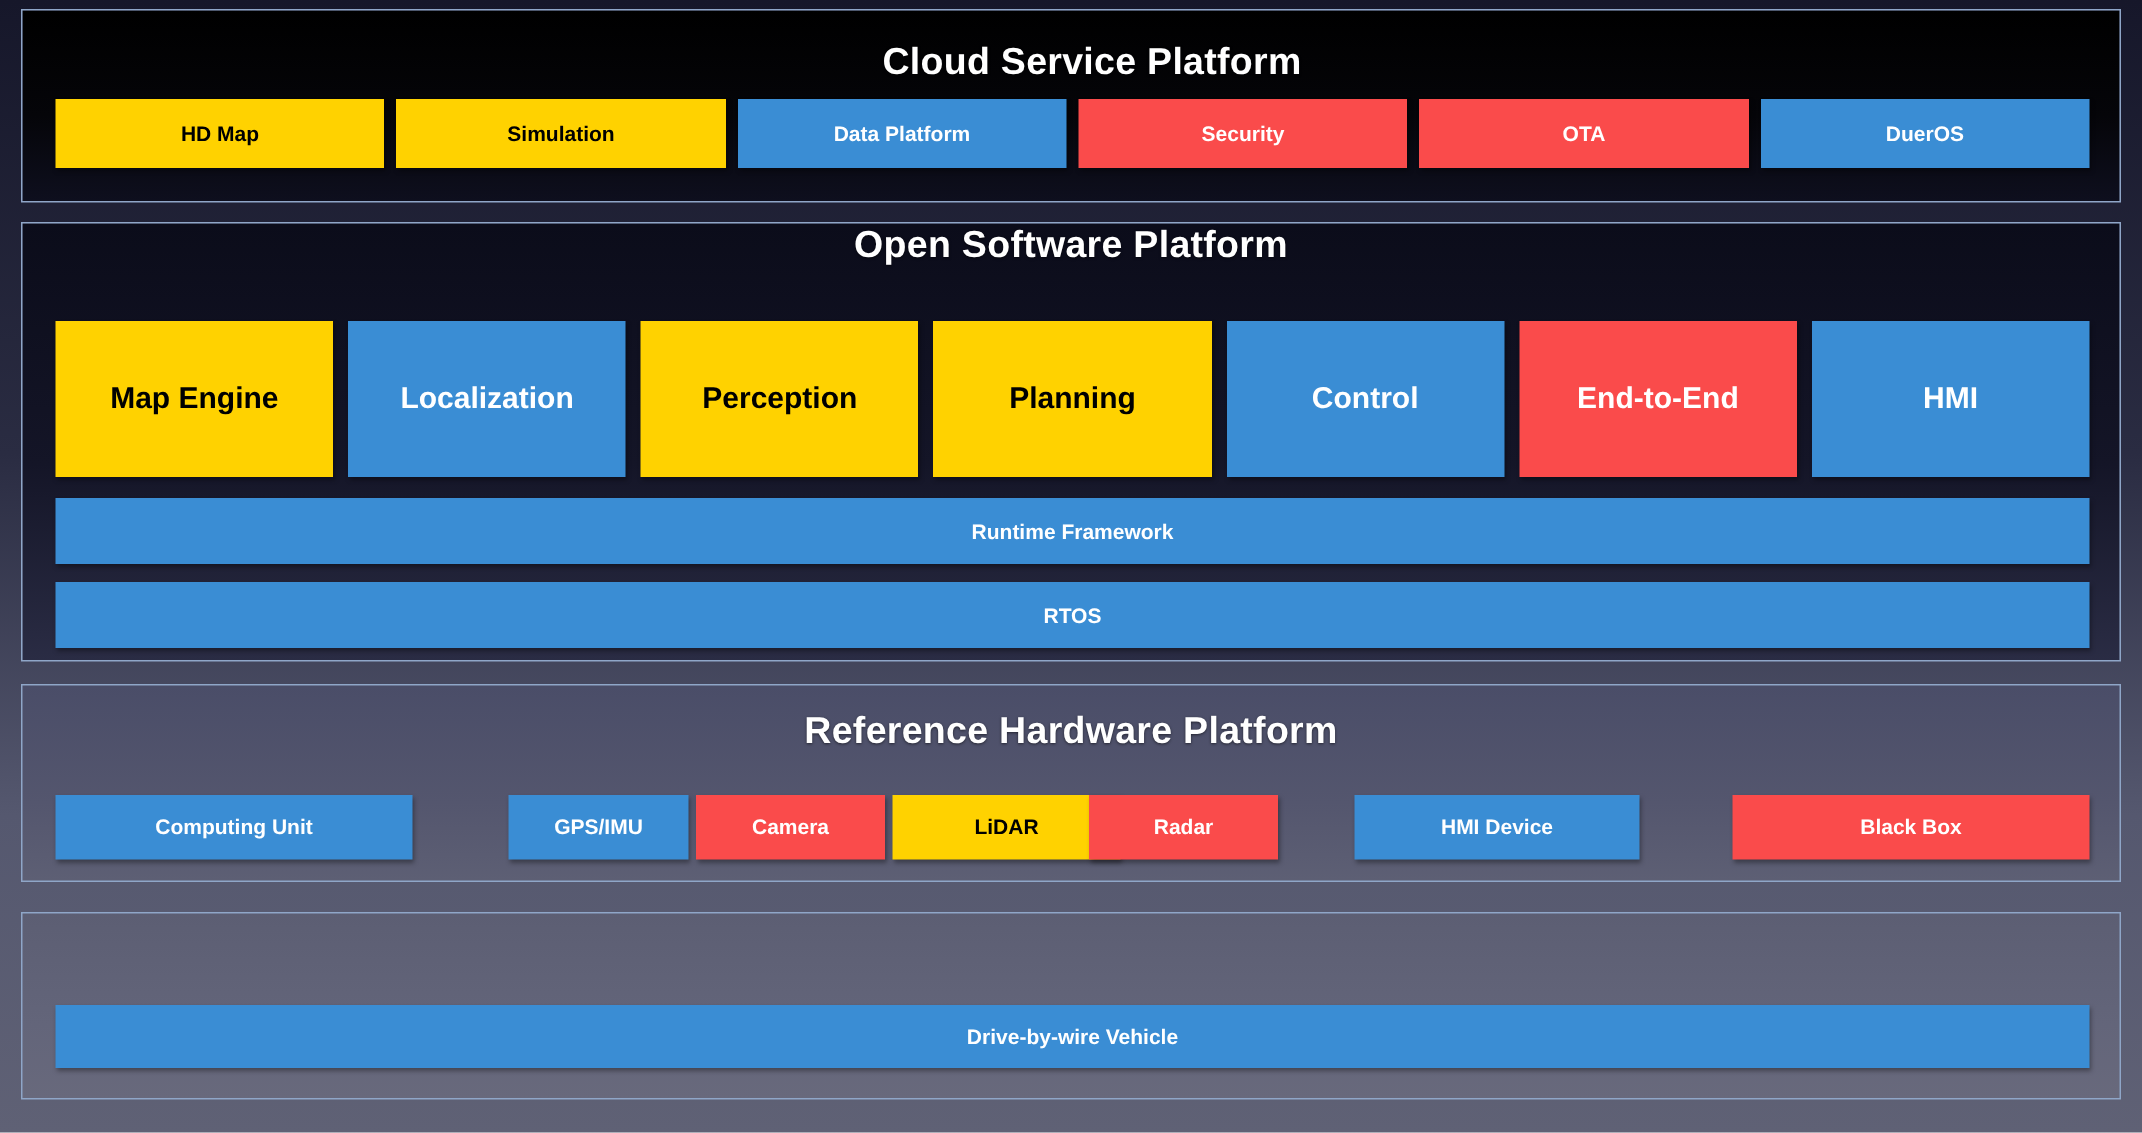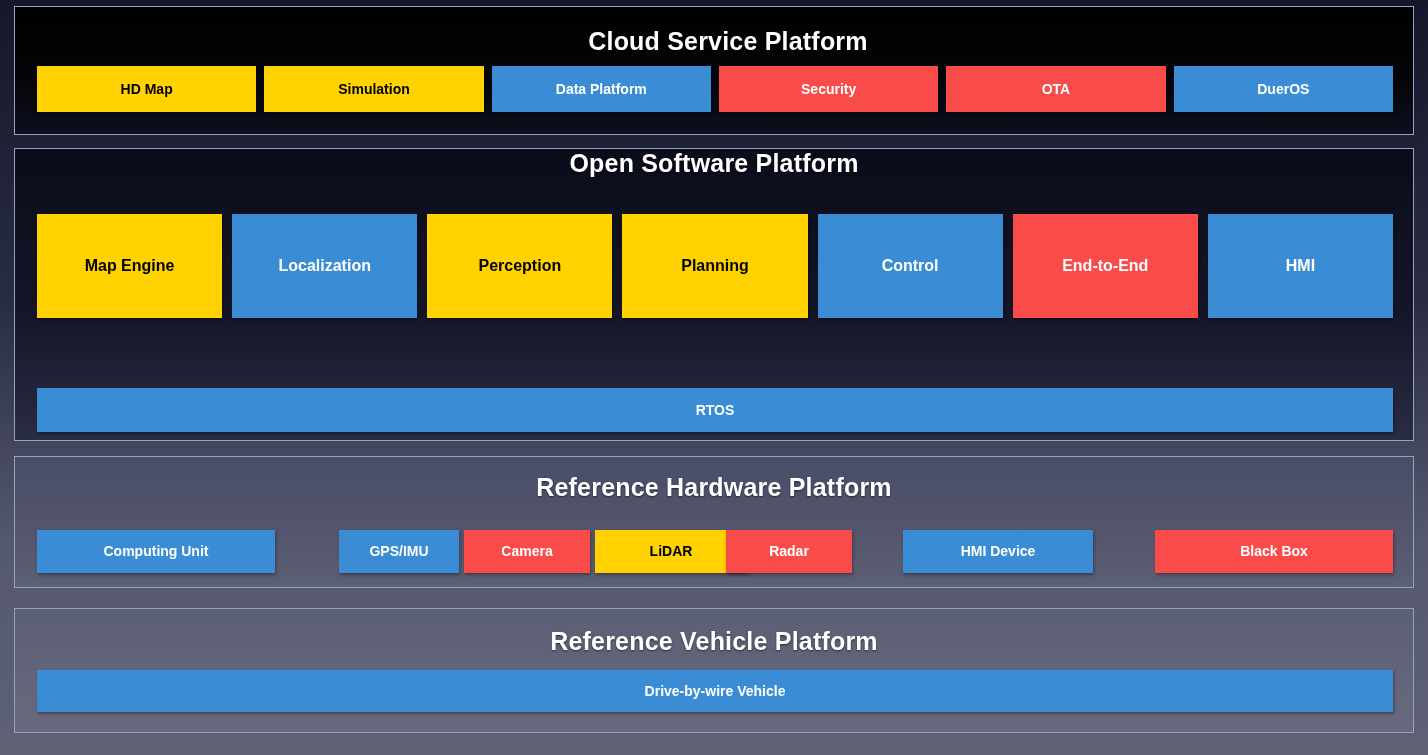--- a/index.html
+++ b/index.html
@@ -92,21 +92,21 @@
   }
   #cloud-row .box { flex: 1; height: 46px; font-size: 14px; }
 
   
   #software-row {
     left: 22px;
     top: 65px;
     width: 1356px;
     gap: 10px;
   }
-  #software-row .box { flex: 1; height: 104px; font-size: 16px; }
+  #software-row .box { flex: 1; height: 104px; font-size: 20px; }
 
   
   .full-bar {
     position: absolute;
     left: 22px;
     width: 1356px;
     height: 44px;
     font-size: 14px;
   }
   #bar-runtime { top: 183px; }
@@ -154,32 +154,32 @@
   <h2 class="layer-title">Open Software Platform</h2>
   <div class="row" id="software-row">
     <div class="box yellow">Map Engine</div>
     <div class="box blue">Localization</div>
     <div class="box yellow">Perception</div>
     <div class="box yellow">Planning</div>
     <div class="box blue">Control</div>
     <div class="box red">End-to-End</div>
     <div class="box blue">HMI</div>
   </div>
+  <div class="box blue full-bar" id="bar-runtime">Runtime Framework</div>
   <div class="box blue full-bar" id="bar-rtos">RTOS</div>
 </section>
 
 <section class="layer" id="layer-hardware">
   <h2 class="layer-title">Reference Hardware Platform</h2>
   <div class="row" id="hardware-row">
     <div class="box blue" style="left: 0px; width: 238px;">Computing Unit</div>
     <div class="box blue" style="left: 302px; width: 120px;">GPS/IMU</div>
     <div class="box red" style="left: 427px; width: 126px;">Camera</div>
     <div class="box yellow" style="left: 558px; width: 152px;">LiDAR</div>
     <div class="box red" style="left: 689px; width: 126px;">Radar</div>
     <div class="box blue" style="left: 866px; width: 190px;">HMI Device</div>
     <div class="box red" style="left: 1118px; width: 238px;">Black Box</div>
   </div>
 </section>
 
 <section class="layer" id="layer-vehicle">
-  <h2 class="layer-title">Reference Vehicle Platform</h2>
   <div class="box blue" id="bar-vehicle">Drive-by-wire Vehicle</div>
 </section>
 
 </body></html>

